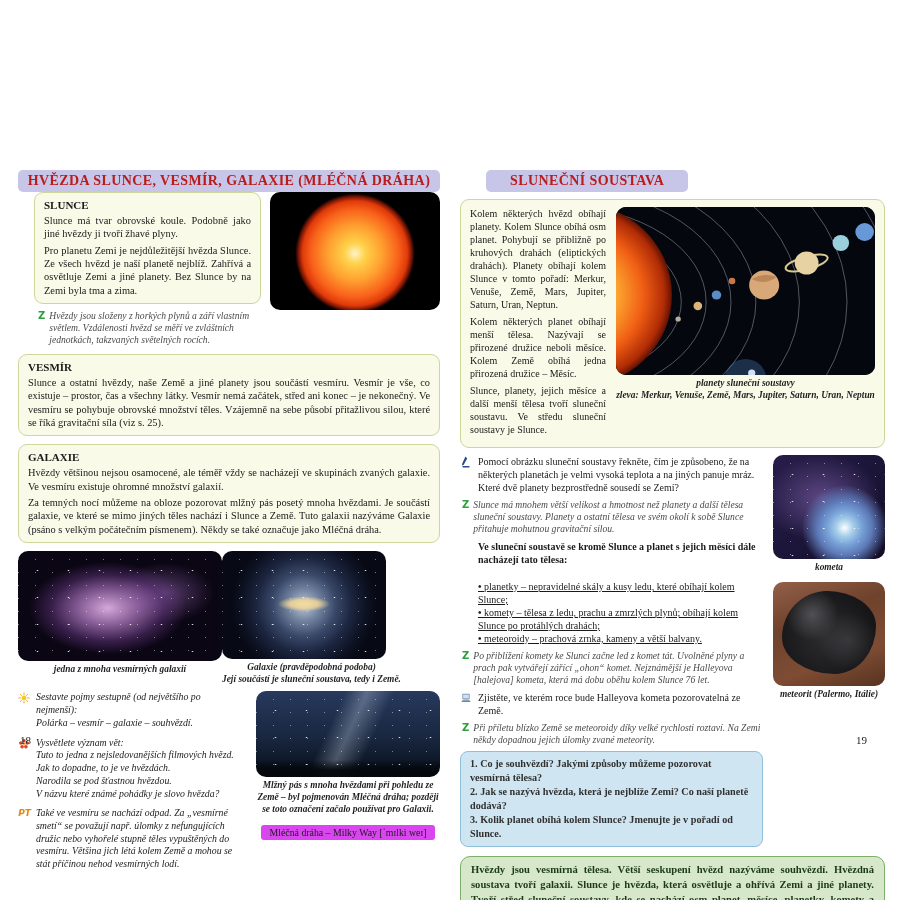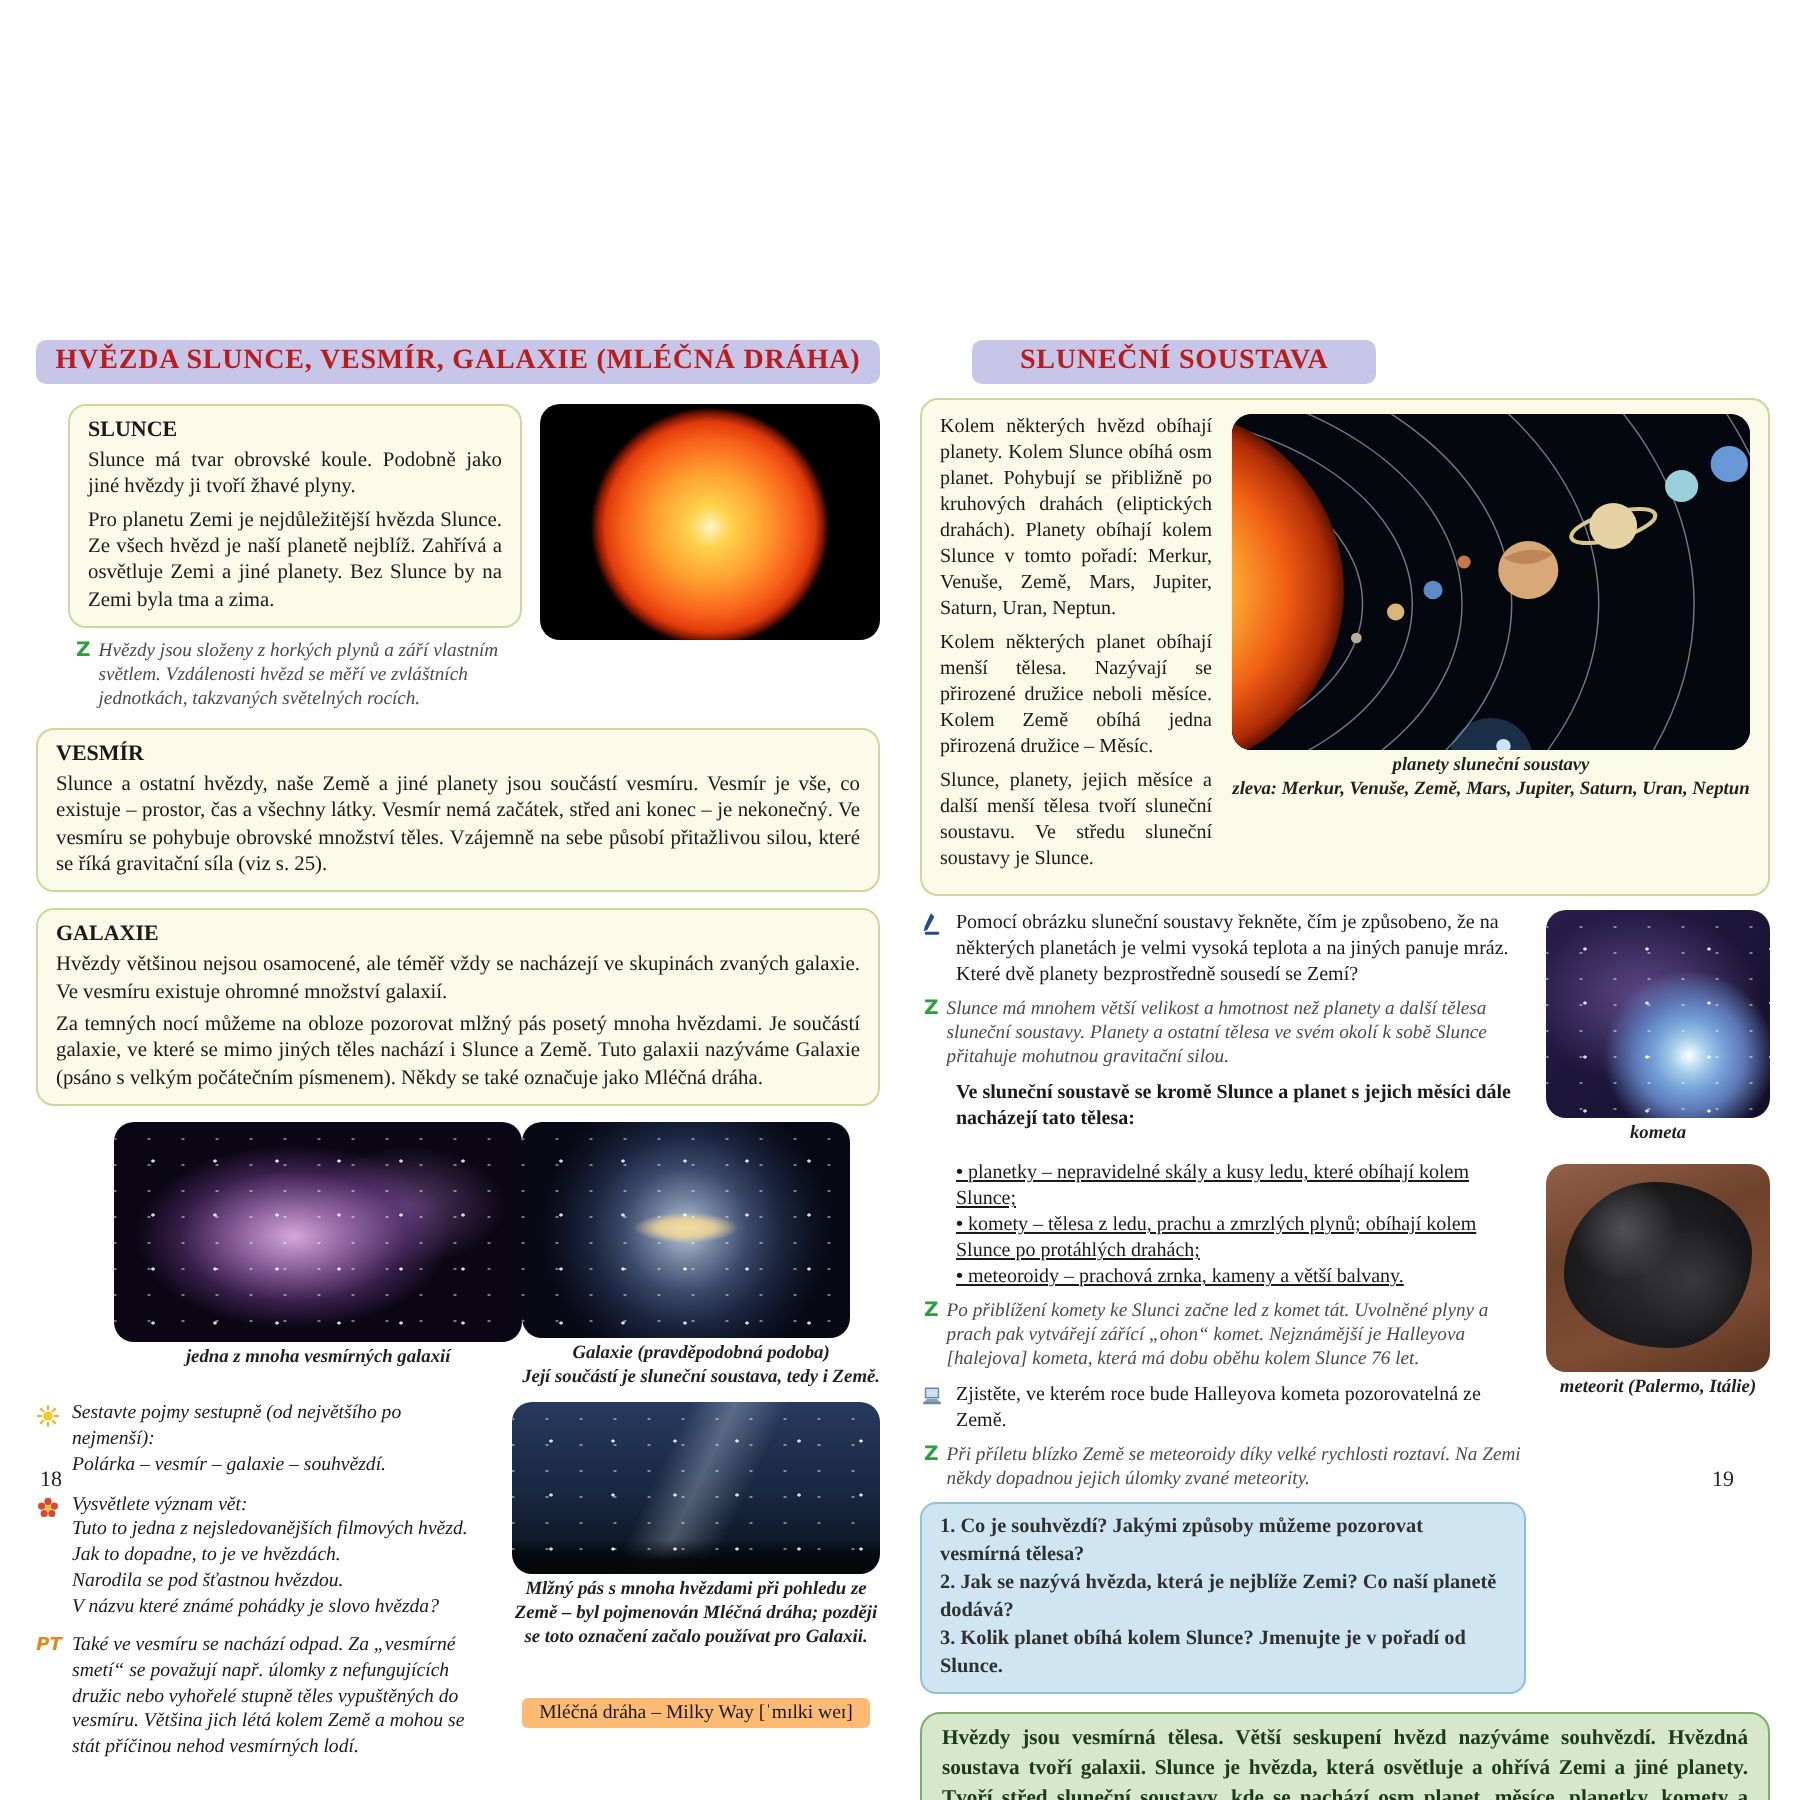--- a/index.html
+++ b/index.html
@@ -14,21 +14,21 @@
     text-align:center; border-radius:5px; padding:3px 6px; letter-spacing:.4px; }
   .page.right .page-title { display:inline-block; padding:3px 24px; margin-left:26px; font-size:14px; }
 
   .secbox { background:#f9fae8; border:1px solid #cdd79b; border-radius:9px;
     padding:5px 9px 6px 9px; font-size:10.4px; line-height:1.28; }
   .sec-head { font-weight:bold; font-size:11px; margin-bottom:2px; }
   .secbox p { margin-bottom:3px; text-align:justify; }
   .secbox p:last-child { margin-bottom:0; }
 
   .row { display:flex; }
-  .slunce-row { margin-top:10px; gap:9px;padding-left:16px; }
+  .slunce-row { margin-top:0; gap:9px;padding-left:16px; }
   .slunce-row .col { flex:1; min-width:0; }
 
   .photo { border-radius:10px; position:relative; overflow:hidden; background:#000; }
   .stars::after { content:""; position:absolute; inset:0; border-radius:inherit;
     background-image:
       radial-gradient(rgba(255,255,255,.85) .7px, transparent 1.1px),
       radial-gradient(rgba(255,255,255,.45) .6px, transparent 1px);
     background-size:31px 27px, 17px 13px; background-position:4px 6px, 9px 2px; }
 
   .sun-img { width:170px; height:118px;
@@ -36,21 +36,21 @@
       radial-gradient(circle at 50% 52%, #fff4c8 0%, #ffd24a 10%, #ffa030 26%, #f8601a 42%, #e03a0a 50%, #7a1604 54%, #000 57%);
     background-color:#000; }
 
   .znote { display:flex; gap:4px; margin:6px 2px 0 4px; font-size:9.6px; line-height:1.25;
     font-style:italic; color:#4a4a4a; }
   .zmark { color:#2e9e3e; font-weight:bold; font-style:normal; font-size:10px;
     font-family:"DejaVu Sans", sans-serif; flex:none; }
 
   .mt { margin-top:8px; }
 
-  .fig-row { margin-top:8px; justify-content:flex-end; }
+  .fig-row { margin-top:8px; justify-content:flex-start; }
   figure { display:block; }
   .galaxyfield-img { width:204px; height:110px;
     background:
       radial-gradient(ellipse 55% 60% at 44% 52%, rgba(235,185,240,.9) 0%, rgba(190,130,210,.65) 28%, rgba(110,60,140,.45) 50%, transparent 70%),
       radial-gradient(ellipse 40% 45% at 72% 38%, rgba(160,110,190,.5), transparent 60%),
       #0b0614; }
   .spiral-img { width:164px; height:108px;
     background:
       radial-gradient(ellipse 16% 7% at 50% 49%, #f2dca2 0%, rgba(240,214,150,.85) 55%, transparent 100%),
       radial-gradient(circle at 50% 50%, rgba(225,233,246,.85) 0%, rgba(160,183,220,.7) 16%, rgba(100,125,175,.55) 32%, rgba(55,72,118,.45) 48%, rgba(24,32,60,.35) 64%, transparent 74%),
@@ -62,22 +62,22 @@
   .tasks-col { width:226px; font-size:9.8px; line-height:1.3;font-style:italic; }
   .task { display:flex; gap:5px; margin-bottom:7px; }
   .task .ticon { flex:none; width:13px; text-align:center; padding-top:1px; }
   .ptmark { color:#e0881a; font-weight:bold; font-size:9px; font-family:"DejaVu Sans", sans-serif; }
   .right-col { flex:1; }
   .milkyway-img { width:100%; height:86px;
     background:
       linear-gradient(transparent 80%, rgba(4,7,12,.95) 92%),
       linear-gradient(115deg, rgba(214,228,246,0) 40%, rgba(214,228,246,.3) 50%, rgba(214,228,246,0) 62%),
       linear-gradient(#27395d 0%, #18273f 55%, #0d1625 85%, #060a11 100%); }
-  .vocab { display:inline-block; background:#fdba74; border-radius:3px; padding:2px 9px;
-    font-size:9.8px; margin-top:23px; }
+  .vocab { display:inline-block; background:#d946ef; border-radius:3px; padding:2px 9px;
+    font-size:9.8px; margin-top:9px; }
   .vocab-wrap { text-align:center; }
   .pagenum { position:absolute; bottom:2px; font-size:11px; color:#222; }
   .pagenum.pn-left { left:2px; }
   .pagenum.pn-right { right:18px; }
 
   
   .intro-box { margin-top:7px; background:#f9fae8; border:1px solid #cdd79b; border-radius:9px;
     padding:7px 9px; display:flex; gap:10px; }
   .intro-text { width:136px; font-size:10px; line-height:1.3; text-align:justify; }
   .intro-text p { margin-bottom:4px; }

